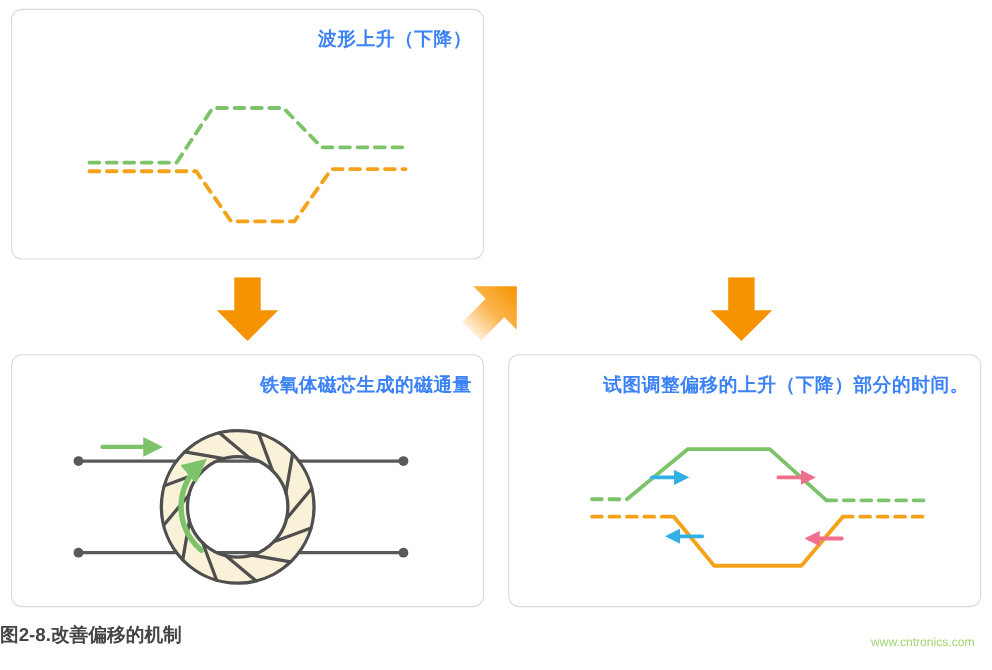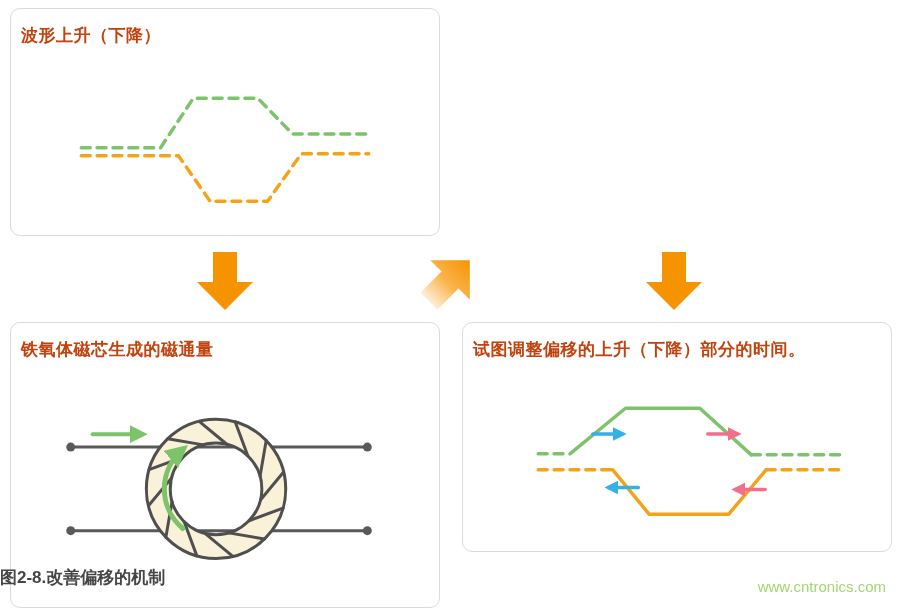--- a/index.html
+++ b/index.html
@@ -5,22 +5,22 @@
   html,body{margin:0;padding:0;background:#fff;}
   .stage{
     position:relative;width:902px;height:609px;background:#fff;overflow:hidden;
     font-family:"Liberation Sans",sans-serif;
   }
   .panel{
     position:absolute;width:430px;box-sizing:border-box;background:#fff;
     border:1px solid var(--panel-border,#DBDBDB);border-radius:10px;
   }
   .panel-title{
-    position:relative;z-index:2;margin:15px 10px 0;text-align:left;
-    font-size:17px;font-weight:bold;color:#c2410c;letter-spacing:.5px;
+    position:relative;z-index:2;margin:15px 10px 0;text-align:right;
+    font-size:17px;font-weight:bold;color:#3b82f6;letter-spacing:.5px;
   }
   .diagram{position:absolute;left:0;top:0;width:100%;height:100%;z-index:1;}
   .wire{stroke:var(--wire-gray,#595959);stroke-width:3;stroke-linecap:round;}
   .dot{fill:var(--wire-gray,#595959);}
   .core{fill:var(--core-fill,#FAF1D9);stroke:var(--core-stroke,#4F4F4F);stroke-width:3;}
   .winding line{stroke:var(--core-stroke,#4F4F4F);stroke-width:3;stroke-linecap:round;}
   .g-line{stroke:var(--green,#7CC36A);}
   .o-line{stroke:var(--orange,#F5A21B);}
   .dashed{fill:none;stroke-width:3.5;stroke-linecap:round;stroke-linejoin:round;stroke-dasharray:9 7;}
   .solid{fill:none;stroke-width:3.5;stroke-linecap:round;stroke-linejoin:round;}
@@ -33,21 +33,21 @@
   #mh-orange path{fill:var(--orange,#F5A21B);}
   #mh-blue path{fill:var(--blue,#33B1E6);}
   #mh-pink path{fill:var(--pink,#F26E8D);}
   .big-arrow-svg{position:absolute;}
   .big-arrow{fill:var(--arrow-orange,#F59300);}
   .caption{
     position:absolute;left:0;top:566px;width:100%;text-align:left;
     font-size:17px;font-weight:bold;color:var(--caption-gray,#454545);
   }
   .watermark{
-    position:absolute;right:16px;top:578px;font-size:15px;
+    position:absolute;right:16px;top:578px;font-size:11px;
     color:var(--watermark-green,#A2D671);
   }
 </style>
 </head>
 <body>
 
 <div class="stage">
 
   <svg width="0" height="0" style="position:absolute" aria-hidden="true">
     <defs>
@@ -90,21 +90,21 @@
 
   <section class="panel" style="left:10px;top:8px;height:228px">
     <h3 class="panel-title">波形上升（下降）</h3>
     <svg class="diagram" viewBox="0 0 430 228">
       <polyline class="dashed g-line" points="70,140 150,140 183,90 248,90 283,126 360,126"></polyline>
       <polyline class="dashed o-line" points="70,148 168,148 200,194 258,194 292,146 360,146"></polyline>
     </svg>
   </section>
 
 
-  <section class="panel" style="left:10px;top:322px;height:286px">
+  <section class="panel" style="left:10px;top:322px;height:230px">
     <h3 class="panel-title">铁氧体磁芯生成的磁通量</h3>
     <svg class="diagram" viewBox="0 0 430 230">
       <g>
         <line class="wire" x1="60" y1="97" x2="358" y2="97"></line>
         <circle class="dot" cx="60" cy="97" r="4.5"></circle>
           <circle class="dot" cx="358" cy="97" r="4.5"></circle>
         <line class="wire" x1="60" y1="181" x2="358" y2="181"></line>
         <circle class="dot" cx="60" cy="181" r="4.5"></circle>
           <circle class="dot" cx="358" cy="181" r="4.5"></circle>
       </g>

